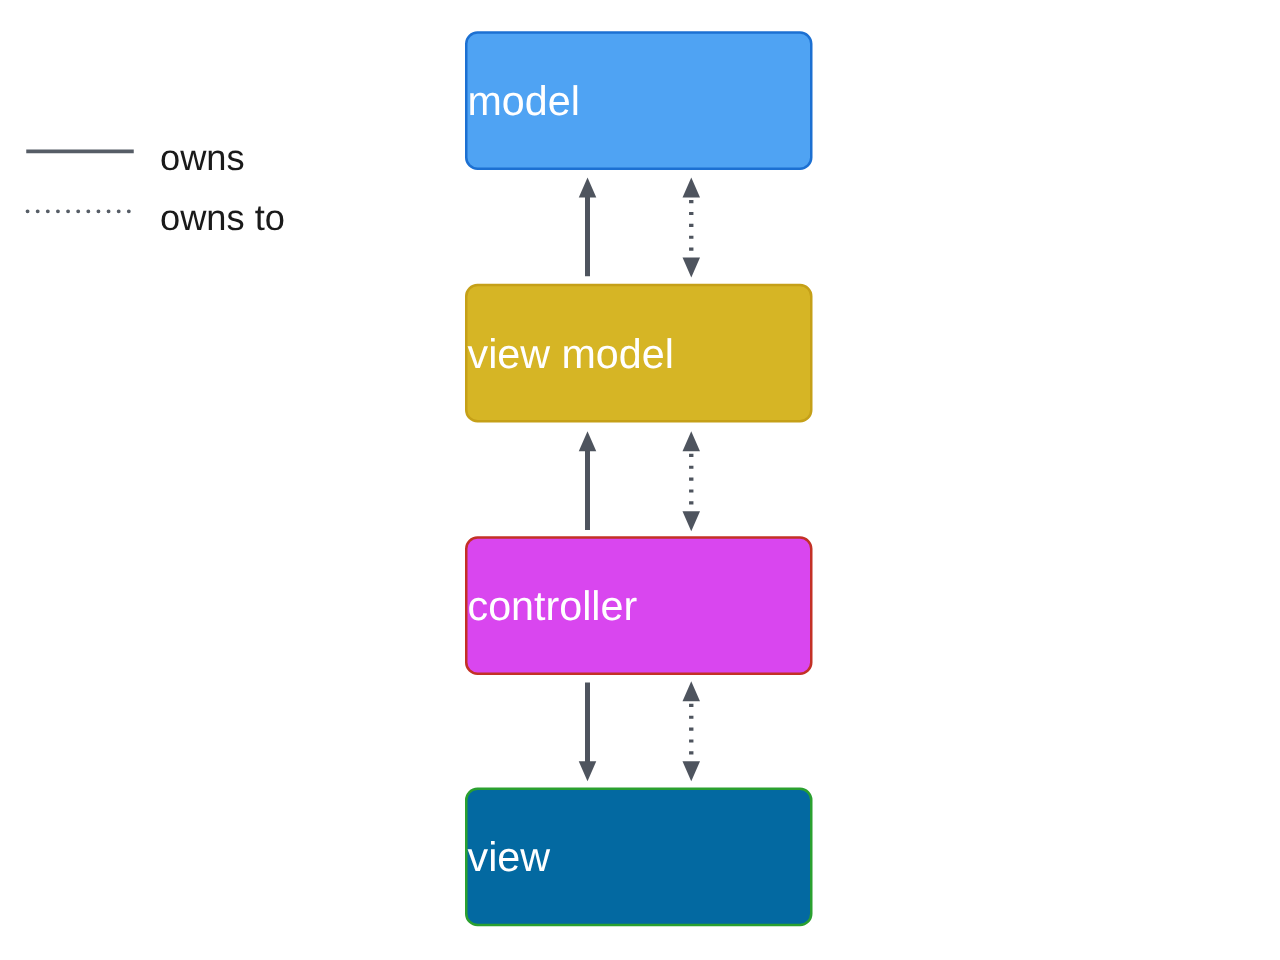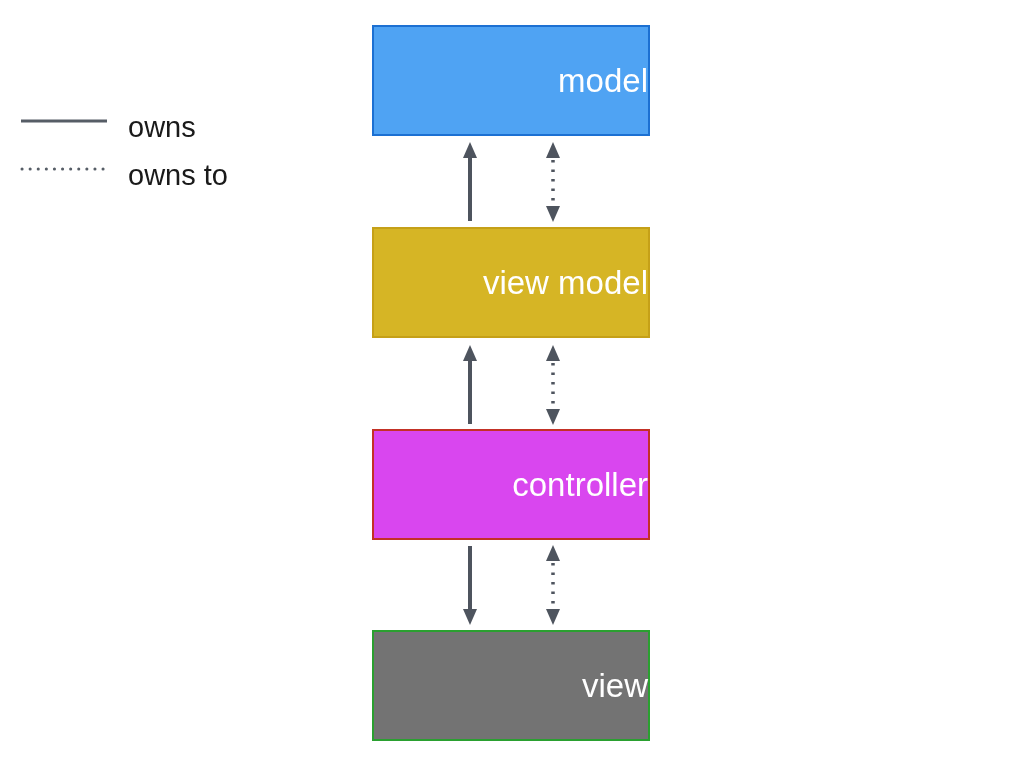--- a/index.html
+++ b/index.html
@@ -49,25 +49,25 @@
     margin-top: 12px;
   }
 
   
   .node {
     position: absolute;
     left: 372px;
     width: 278px;
     height: 111px;
     border: 2.5px solid #000;
-    border-radius: 0;
+    border-radius: 10px;
     box-sizing: border-box;
     display: flex;
     align-items: center;
-    justify-content: flex-end;
+    justify-content: flex-start;
   }
   .node-label {
     color: var(--node_text, #ffffff);
     font-size: 33px;
     line-height: 1;
   }
   .node-model      { top: 25px;  }
   .node-view-model { top: 227px; }
   .node-controller { top: 429px; }
   .node-view       { top: 630px; }
@@ -156,17 +156,17 @@
   </div>
 
   <div class="node node-view-model" style="background: rgb(214, 181, 37); border-color: rgb(197, 160, 24);">
     <span class="node-label">view model</span>
   </div>
 
   <div class="node node-controller" style="background: #d946ef; border-color: rgb(195, 49, 38);">
     <span class="node-label">controller</span>
   </div>
 
-  <div class="node node-view" style="background: #737373; border-color: rgb(42, 160, 48);">
+  <div class="node node-view" style="background: #0369a1; border-color: rgb(42, 160, 48);">
     <span class="node-label">view</span>
   </div>
 
 </div>
 
 </body></html>

